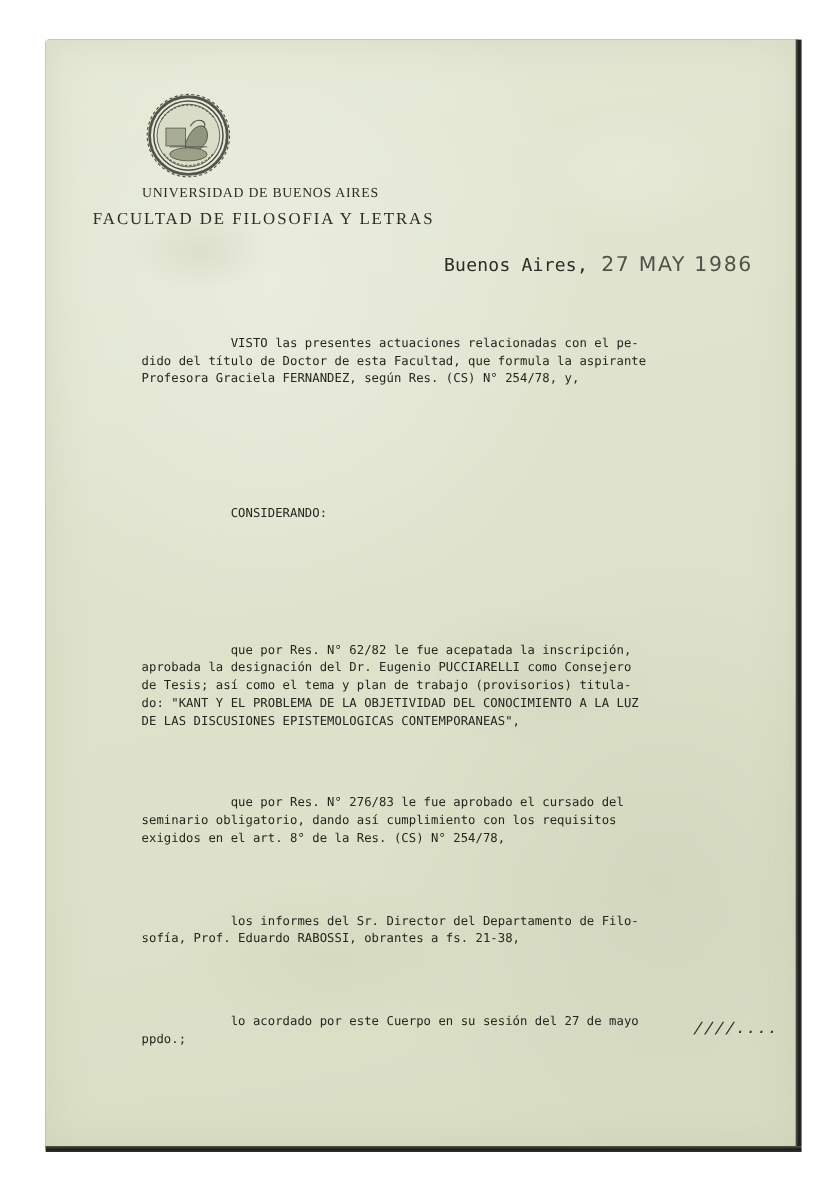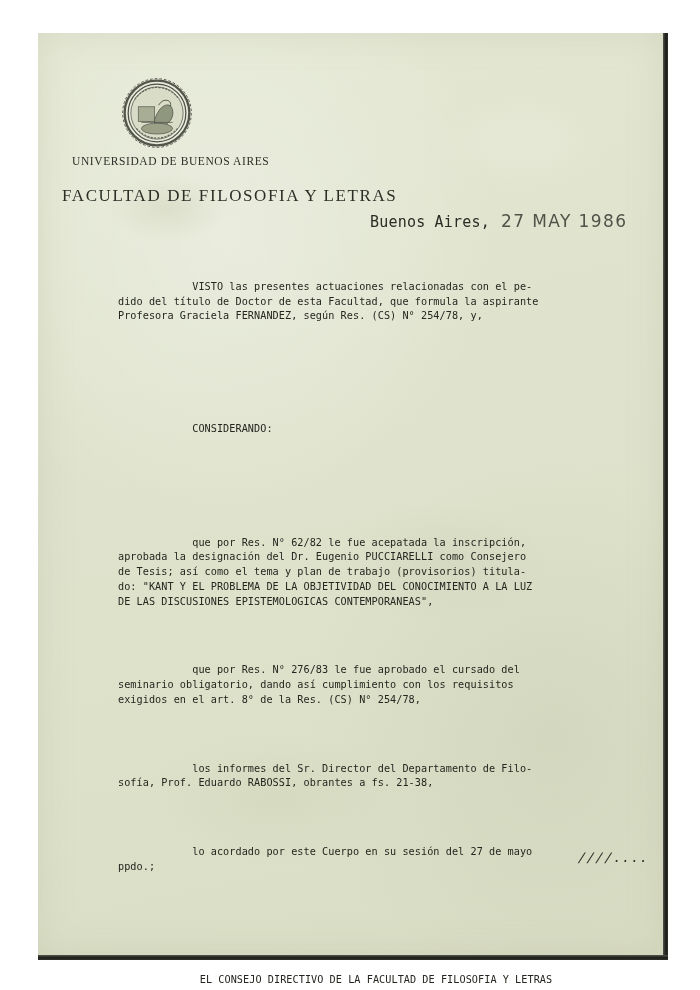--- a/index.html
+++ b/index.html
@@ -67,29 +67,30 @@
     position: absolute;
     left: 24px;
     top: 122px;
     width: 300px;
     color: #2d2f27;
     font-family: "Liberation Serif", serif;
   }
   #letterhead .lh-line1 {
     font-size: 11.5px;
     letter-spacing: 0.6px;
-    text-align: left;
+    text-align: center;
     white-space: nowrap;
     margin-left: 10px;
   }
   #letterhead .lh-line2 {
-    font-size: 17px;
+    font-size: 14px;
     letter-spacing: 1.6px;
     white-space: nowrap;
-    margin-top: 19px;
+    margin-top: 9px;
+    text-align: right;
   }
 
   
   #date-line {
     position: absolute;
     left: 332px;
     top: 178px;
     display: flex;
     align-items: baseline;
     color: #2a2c25;
@@ -207,21 +208,20 @@
 do: "KANT Y EL PROBLEMA DE LA OBJETIVIDAD DEL CONOCIMIENTO A LA LUZ
 DE LAS DISCUSIONES EPISTEMOLOGICAS CONTEMPORANEAS",</div>
     <div class="blk">            que por Res. N° 276/83 le fue aprobado el cursado del
 seminario obligatorio, dando así cumplimiento con los requisitos
 exigidos en el art. 8° de la Res. (CS) N° 254/78,</div>
     <div class="blk">            los informes del Sr. Director del Departamento de Filo-
 sofía, Prof. Eduardo RABOSSI, obrantes a fs. 21-38,</div>
     <div class="blk">            lo acordado por este Cuerpo en su sesión del 27 de mayo
 ppdo.;</div>
     <div class="gap-sm"></div>
-    <div class="blk centered">EL CONSEJO DIRECTIVO DE LA FACULTAD DE FILOSOFIA Y LETRAS</div>
     
     
     
     
     
     
     
     
   </div>
 

